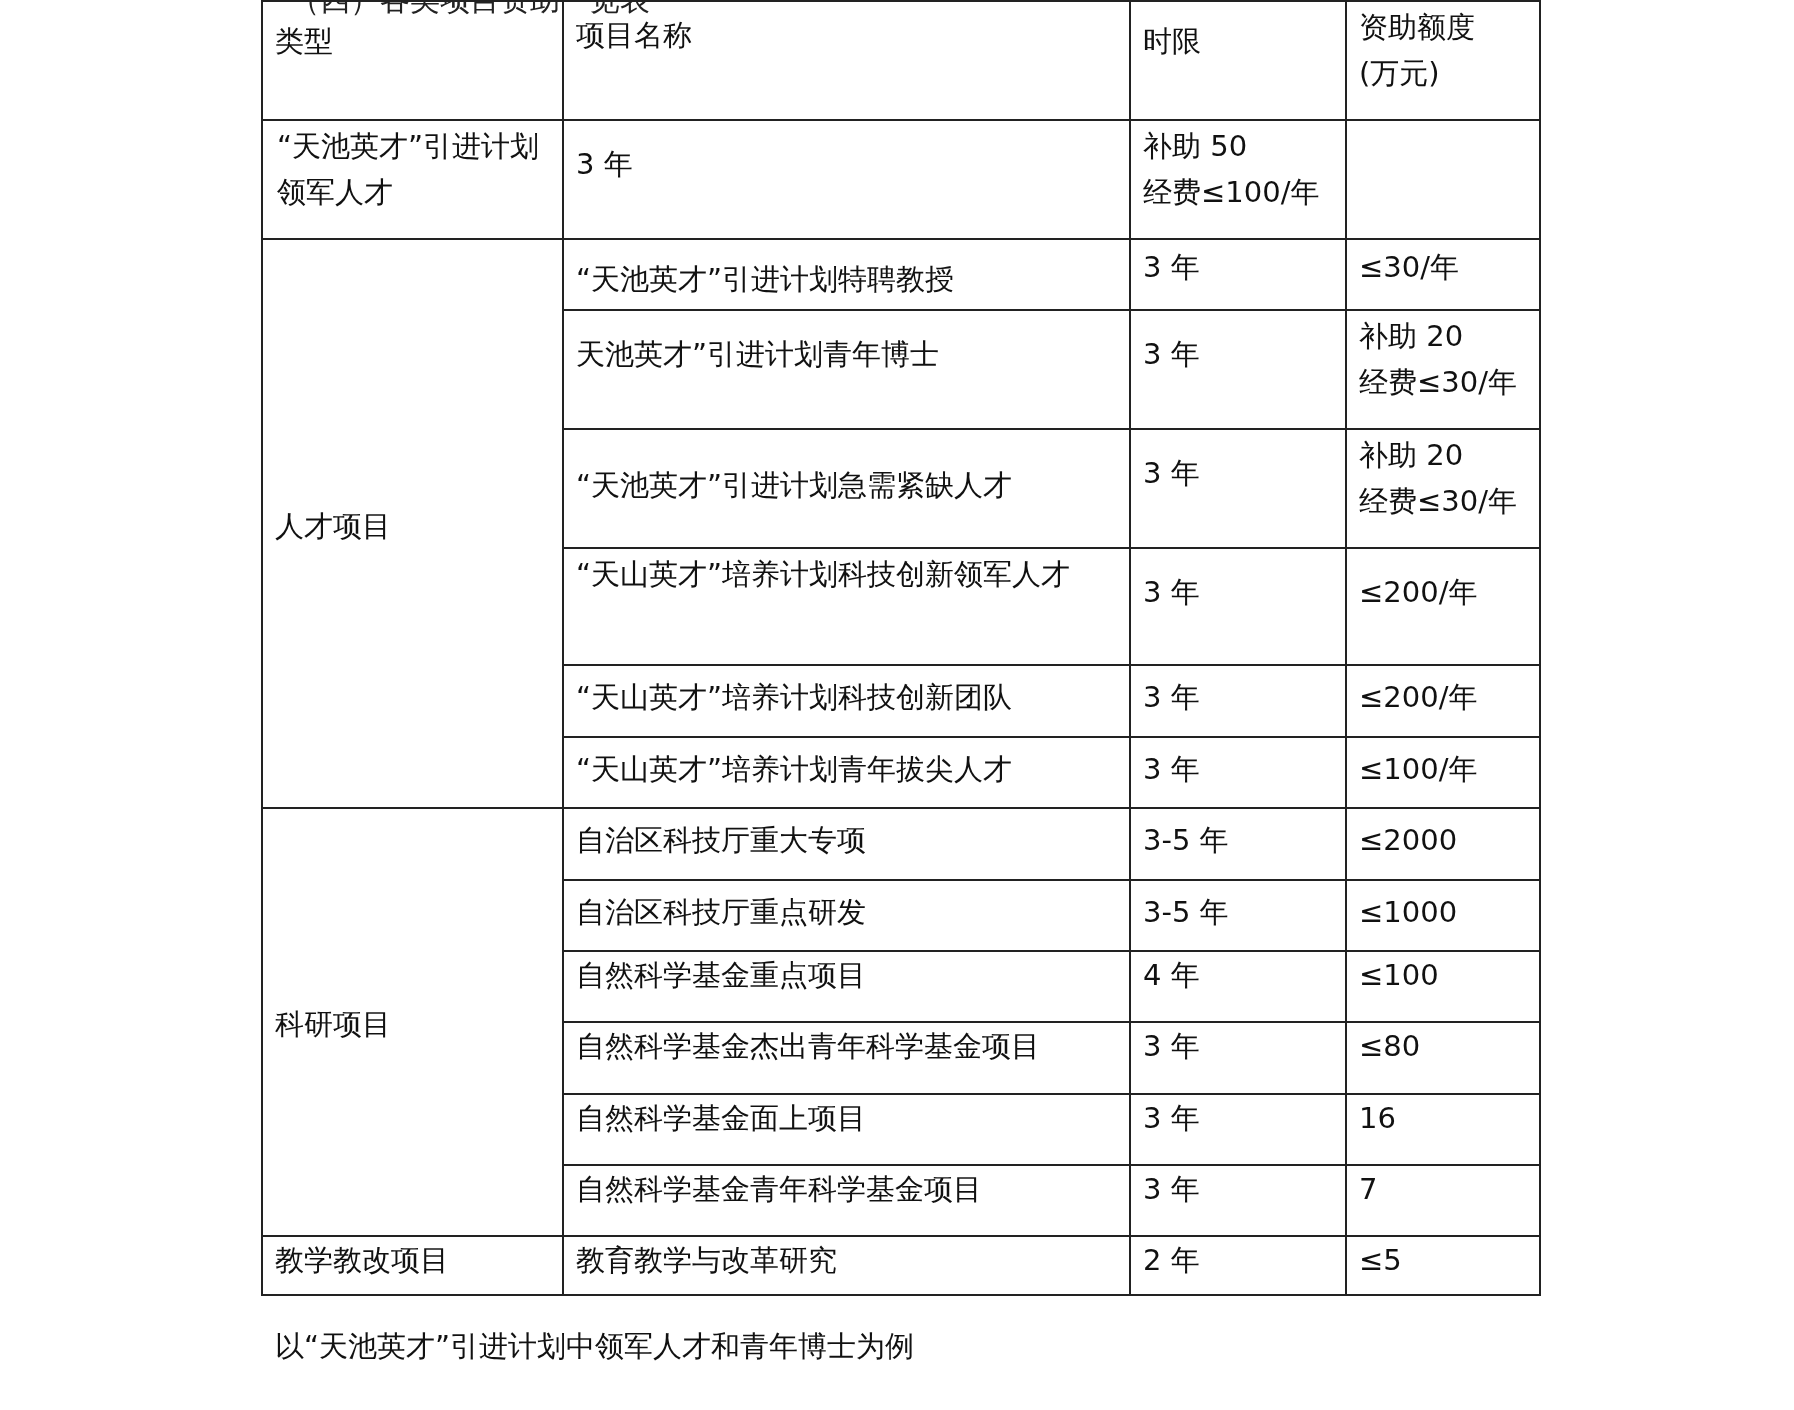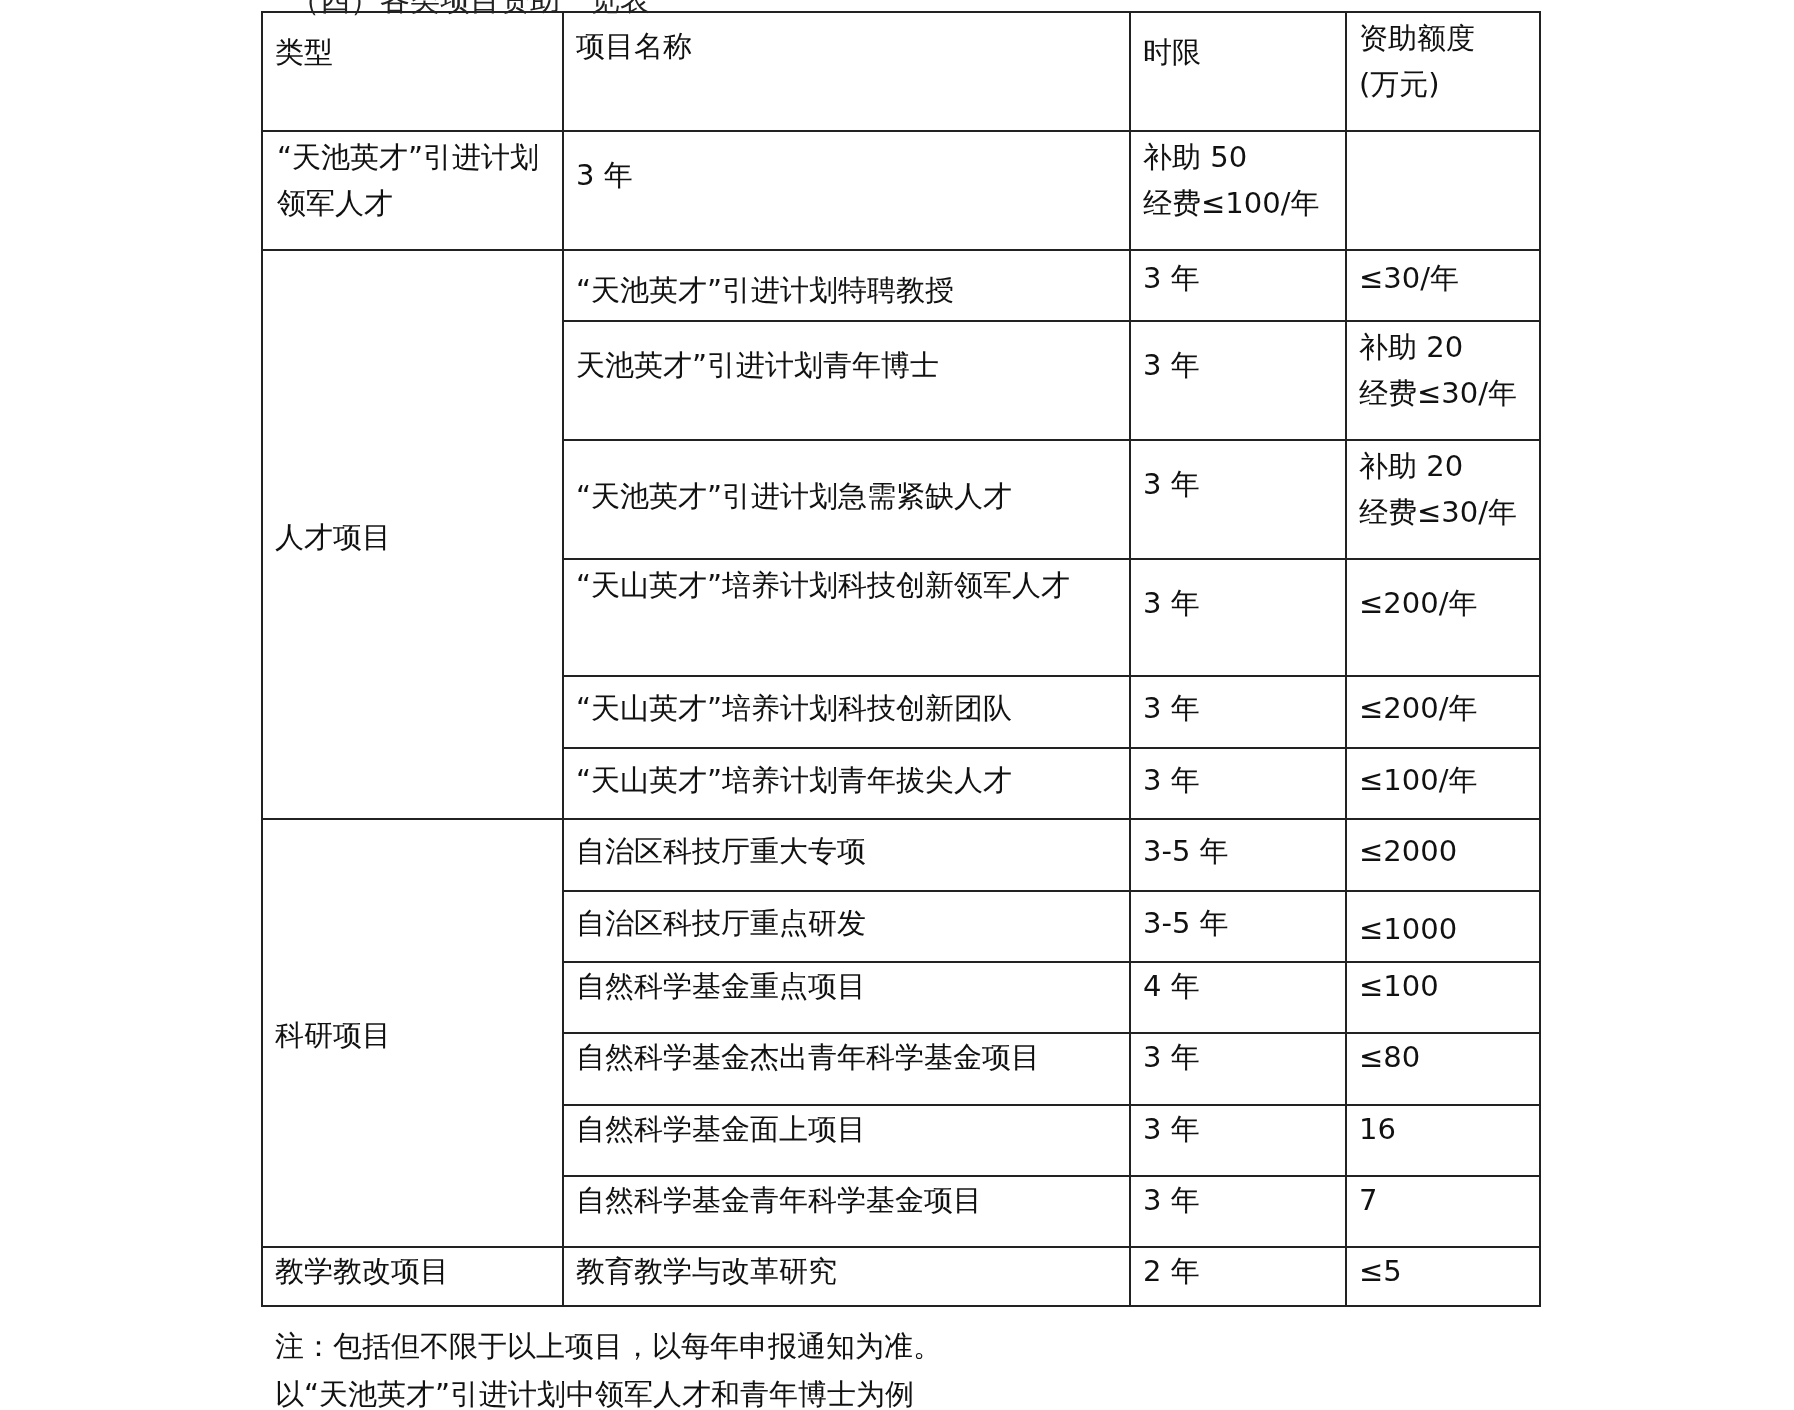--- a/index.html
+++ b/index.html
@@ -6,21 +6,21 @@
     body {
       width: 1794px; height: 1410px; position: relative; overflow: hidden;
       font-family: "DejaVu Sans", "Liberation Sans", sans-serif;
       color: #111111;
     }
     .cut-caption {
       position: absolute; left: 290px; top: -20px;
       font-size: 30px; color: #222; white-space: nowrap;
     }
     table.grid {
-      position: absolute; left: 261px; top: 11px;
+      position: absolute; left: 261px; top: 0;
       border-collapse: collapse;
       table-layout: fixed;
       width: 1278px;
     }
     table.grid td {
       border: 2px solid #222222;
       vertical-align: top;
       padding: 10px 12px 6px 12px;
       font-size: 29px;
       line-height: 46px;
@@ -118,21 +118,21 @@
 
     <tr style="height:72px">
       <td rowspan="6" class="vmid">科研项目</td>
       <td style="padding-top:8px">自治区科技厅重大专项</td>
       <td style="padding-top:8px">3-5 年</td>
       <td style="padding-top:8px">≤2000</td>
     </tr>
     <tr style="height:71px">
       <td style="padding-top:8px">自治区科技厅重点研发</td>
       <td style="padding-top:8px">3-5 年</td>
-      <td style="padding-top:14px">≤1000</td>
+      <td style="padding-top:8px">≤1000</td>
     </tr>
     <tr style="height:71px">
       <td style="padding-top:0px">自然科学基金重点项目</td>
       <td style="padding-top:0px">4 年</td>
       <td style="padding-top:0px">≤100</td>
     </tr>
     <tr style="height:72px">
       <td style="padding-top:0px">自然科学基金杰出青年科学基金项目</td>
       <td style="padding-top:0px">3 年</td>
       <td style="padding-top:0px">≤80</td>
@@ -151,15 +151,14 @@
     <tr style="height:59px">
       <td style="padding-top:0px">教学教改项目</td>
       <td style="padding-top:0px">教育教学与改革研究</td>
       <td style="padding-top:0px">2 年</td>
       <td style="padding-top:0px">≤5</td>
     </tr>
   </tbody>
 </table>
 
 <div class="notes">
-  <span class="line">注：包括但不限于以上项目，以每年申报通知为准。</span>
   <span class="line">以“天池英才”引进计划中领军人才和青年博士为例</span>
 </div>
 
 </body></html>

